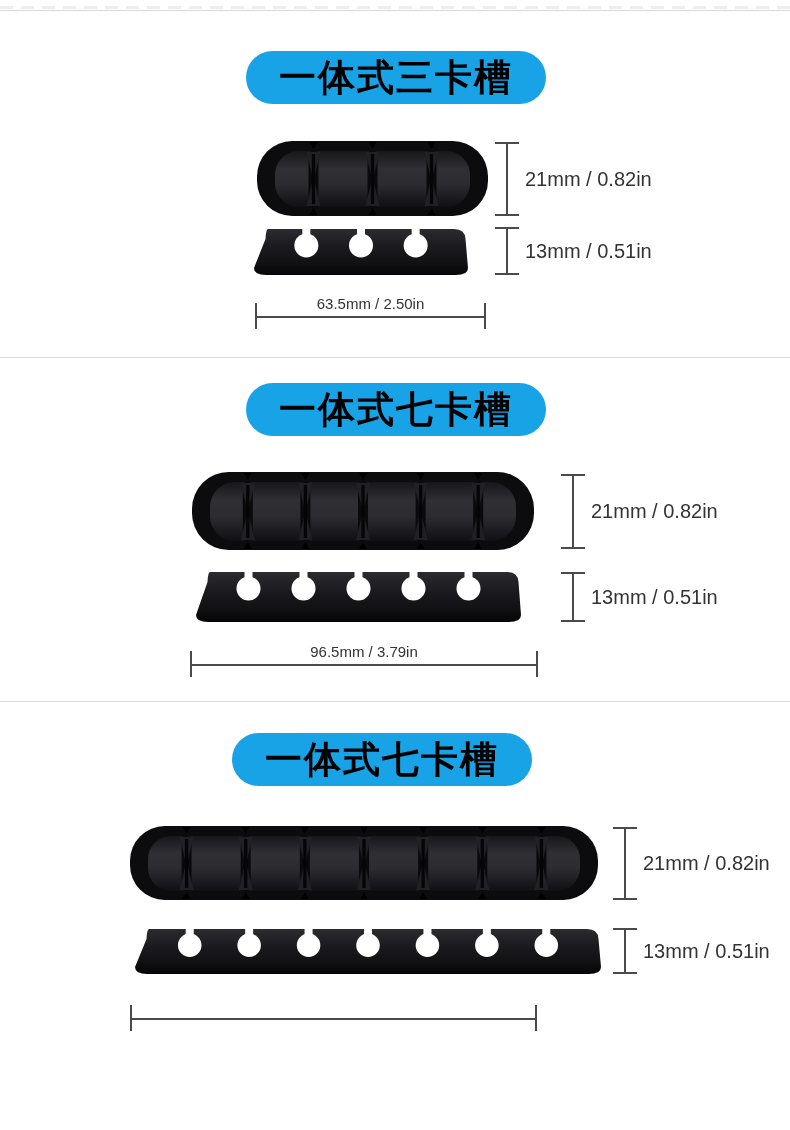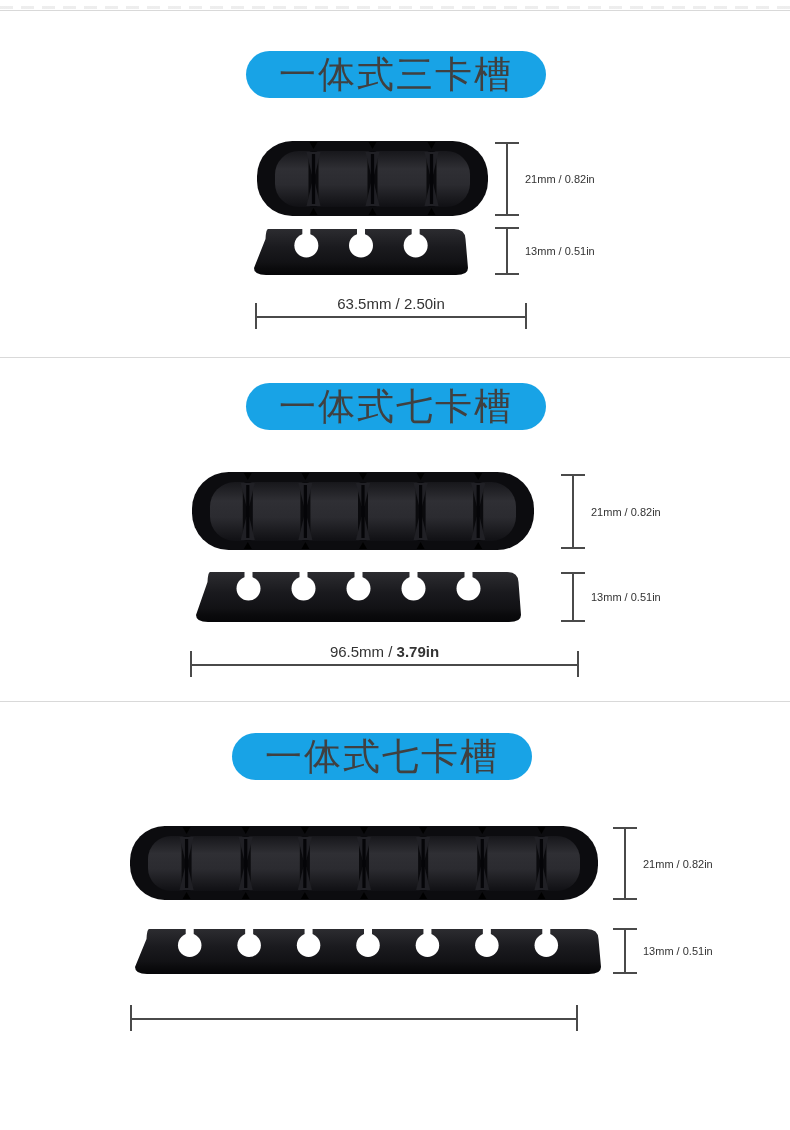--- a/index.html
+++ b/index.html
@@ -8,47 +8,47 @@
     background:var(--background,#ffffff);
     font-family:"Liberation Sans","DejaVu Sans",sans-serif;
   }
   .remnant{
     position:absolute;left:0;right:0;top:6px;height:3px;
     background:repeating-linear-gradient(90deg,#e9e9e9 0 13px,transparent 13px 21px);
     opacity:.8;
   }
   .divider{position:absolute;left:0;right:0;height:1px;background:var(--divider-color,#d9d9d9);}
   .banner{
-    position:absolute;width:300px;height:47px;border-radius:29px;
-    background:var(--accent-color,#18a3e6);color:#404040;
+    position:absolute;width:300px;height:53px;border-radius:29px;
+    background:var(--accent-color,#18a3e6);color:#000000;
     display:flex;align-items:center;justify-content:center;
-    font-size:37px;font-weight:normal;letter-spacing:2px;white-space:nowrap;
+    font-size:37px;font-weight:bold;letter-spacing:2px;white-space:nowrap;
   }
   svg.clip{position:absolute;display:block;}
   
   .vdim{position:absolute;width:24px;}
   .vdim .vline{position:absolute;left:11px;top:0;bottom:0;width:2px;background:var(--dimension-line-color,#4a4a4a);}
   .vdim .cap{position:absolute;left:0;width:24px;height:2px;background:var(--dimension-line-color,#4a4a4a);}
   .vdim .cap.top{top:0;}
   .vdim .cap.bot{bottom:0;}
   .vdim .vlabel{
     position:absolute;left:30px;top:0;bottom:0;display:flex;align-items:center;
-    font-size:11px;color:var(--text-color,#333);white-space:nowrap;
+    font-size:20px;color:var(--text-color,#333);white-space:nowrap;
   }
   
-  .hdim{position:absolute;height:36px;padding-left:41px;}
+  .hdim{position:absolute;height:36px;}
   .hdim .hline{position:absolute;left:0;right:0;top:21px;height:2px;background:var(--dimension-line-color,#4a4a4a);}
   .hdim .tick{position:absolute;top:8px;width:2px;height:26px;background:var(--dimension-line-color,#4a4a4a);}
   .hdim .tick.left{left:0;}
   .hdim .tick.right{right:0;}
   .hdim .hlabel{
     position:absolute;left:0;right:0;top:0;text-align:center;
     font-size:15px;color:var(--text-color,#333);white-space:nowrap;
   }
-  .hdim .hlabel .bold{font-weight:bold;}
+  .hdim .hlabel .bold{font-weight:normal;}
 </style>
 </head>
 <body>
 
 <div class="page">
 
   <div class="remnant"></div>
   <div class="divider" style="top:10px"></div>
   <div class="divider" style="top:357px"></div>
   <div class="divider" style="top:701px"></div>

